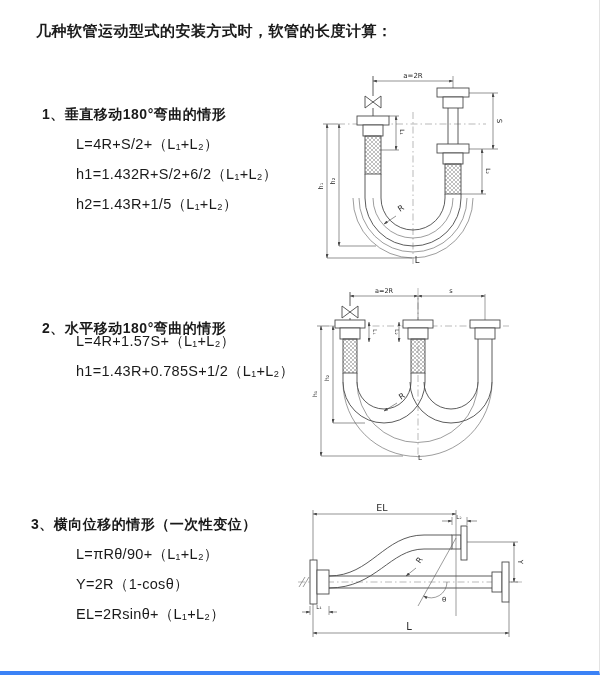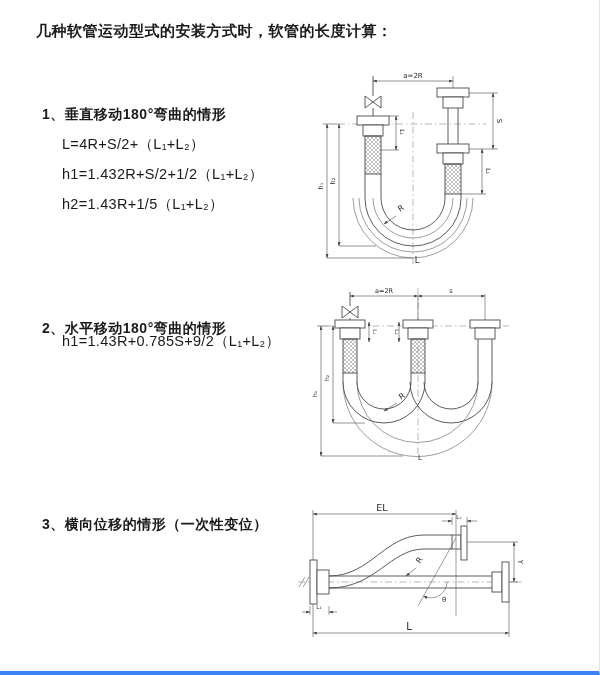--- a/index.html
+++ b/index.html
@@ -5,42 +5,42 @@
   html,body{margin:0;padding:0;background:#fff;}
   #page{
     position:relative;width:600px;height:675px;background:#ffffff;
     font-family:"Liberation Sans","DejaVu Sans",sans-serif;color:#1a1a1a;
     overflow:hidden;border-right:1px solid #e3e3e3;border-bottom:4px solid #3b82f6;
     box-sizing:border-box;
   }
   .title{position:absolute;left:36px;top:22px;font-size:15px;font-weight:700;letter-spacing:0.5px;}
   .sec-heading{position:absolute;font-size:14px;font-weight:700;letter-spacing:0.5px;}
   .formulas{position:absolute;}
-  .formula{font-size:14.5px;font-weight:400;letter-spacing:0.3px;height:17px;margin-bottom:13px;white-space:nowrap;}
+  .formula{font-size:14.5px;font-weight:400;letter-spacing:0.3px;height:17px;margin-bottom:13px;white-space:nowrap;margin-left:14px;}
   .diagram{position:absolute;}
   svg{display:block;}
   svg text{fill:#2a2a2a;font-family:"DejaVu Sans","Liberation Sans",sans-serif;}
   .ln{stroke:#4a4a4a;stroke-width:0.9;fill:none;}
   .thin{stroke:#5a5a5a;stroke-width:0.6;fill:none;}
   .cl{stroke:#8a8a8a;stroke-width:0.6;stroke-dasharray:7 3 1.5 3;fill:none;}
   .dim{stroke:#4a4a4a;stroke-width:0.6;fill:none;}
   .part{stroke:#4a4a4a;stroke-width:0.9;fill:#ffffff;}
   .valve{stroke:#4a4a4a;stroke-width:0.9;fill:none;}
 </style>
 </head>
 <body>
 
 <div id="page">
 
   <div class="title">几种软管运动型式的安装方式时，软管的长度计算：</div>
 
   <div class="sec-heading" style="left:42px;top:106px;">1、垂直移动180°弯曲的情形</div>
   <div class="formulas" style="left:62px;top:135px;">
     <div class="formula">L=4R+S/2+（L₁+L₂）</div>
-    <div class="formula">h1=1.432R+S/2+1/2（L₁+L₂）</div>
+    <div class="formula">h1=1.432R+S/2+6/2（L₁+L₂）</div>
     <div class="formula">h2=1.43R+1/5（L₁+L₂）</div>
   </div>
 
   <div class="diagram" style="left:308px;top:66px;">
     <svg width="212" height="200" viewBox="0 0 212 200">
       <defs>
         <pattern id="hx1" width="4" height="4" patternUnits="userSpaceOnUse">
           <path d="M0,4 L4,0 M0,0 L4,4" stroke="#808080" stroke-width="0.5"></path>
         </pattern>
         <marker id="m1e" markerWidth="7" markerHeight="5" refX="6.5" refY="2.5" orient="auto">
@@ -107,21 +107,22 @@
 
       <path class="dim" d="M88,150 L76,158" marker-end="url(#m1e)"></path>
       <text x="92" y="146" font-size="8" transform="rotate(-33 92 146)">R</text>
 
       <text x="109" y="197" font-size="8.5" text-anchor="middle">L</text>
     </svg>
   </div>
 
   <div class="sec-heading" style="left:42px;top:320px;">2、水平移动180°弯曲的情形</div>
   <div class="formulas" style="left:62px;top:332px;">
-    <div class="formula">h1=1.43R+0.785S+9/2（L₁+L₂）</div>
+    <div class="formula">L=4R+1.57S+（L₁+L₂）</div>
+    <div class="formula">h1=1.43R+0.785S+1/2（L₁+L₂）</div>
   </div>
 
   <div class="diagram" style="left:303px;top:282px;">
     <svg width="215" height="180" viewBox="0 0 215 180">
       <defs>
         <pattern id="hx2" width="4" height="4" patternUnits="userSpaceOnUse">
           <path d="M0,4 L4,0 M0,0 L4,4" stroke="#808080" stroke-width="0.5"></path>
         </pattern>
         <marker id="m2e" markerWidth="7" markerHeight="5" refX="6.5" refY="2.5" orient="auto">
             <path d="M0,0 L7,2.5 L0,5 z" fill="#4a4a4a"></path>
@@ -176,21 +177,26 @@
       <text x="70" y="50" font-size="5.5" text-anchor="middle" transform="rotate(90 70 50)">L₁</text>
       <path class="dim" d="M96,40 V60" marker-start="url(#m2s)" marker-end="url(#m2e)"></path>
       <text x="92" y="50" font-size="5.5" text-anchor="middle" transform="rotate(90 92 50)">L₂</text>
 
       <path class="dim" d="M94,121 L81,129" marker-end="url(#m2e)"></path>
       <text x="98" y="118" font-size="8" transform="rotate(-33 98 118)">R</text>
       <text x="117" y="178" font-size="7" text-anchor="middle">L</text>
     </svg>
   </div>
 
-  <div class="sec-heading" style="left:42px;top:516px;">3、横向位移的情形（一次性变位）</div>
+  <div class="sec-heading" style="left:31px;top:516px;">3、横向位移的情形（一次性变位）</div>
+  <div class="formulas" style="left:62px;top:545px;">
+    <div class="formula">L=πRθ/90+（L₁+L₂）</div>
+    <div class="formula">Y=2R（1-cosθ）</div>
+    <div class="formula">EL=2Rsinθ+（L₁+L₂）</div>
+  </div>
 
   <div class="diagram" style="left:296px;top:502px;">
     <svg width="228" height="148" viewBox="0 0 228 148">
       <defs>
         <marker id="m3e" markerWidth="7" markerHeight="5" refX="6.5" refY="2.5" orient="auto">
             <path d="M0,0 L7,2.5 L0,5 z" fill="#4a4a4a"></path>
           </marker>
         <marker id="m3s" markerWidth="7" markerHeight="5" refX="0.5" refY="2.5" orient="auto">
             <path d="M7,0 L0,2.5 L7,5 z" fill="#4a4a4a"></path>
           </marker>

